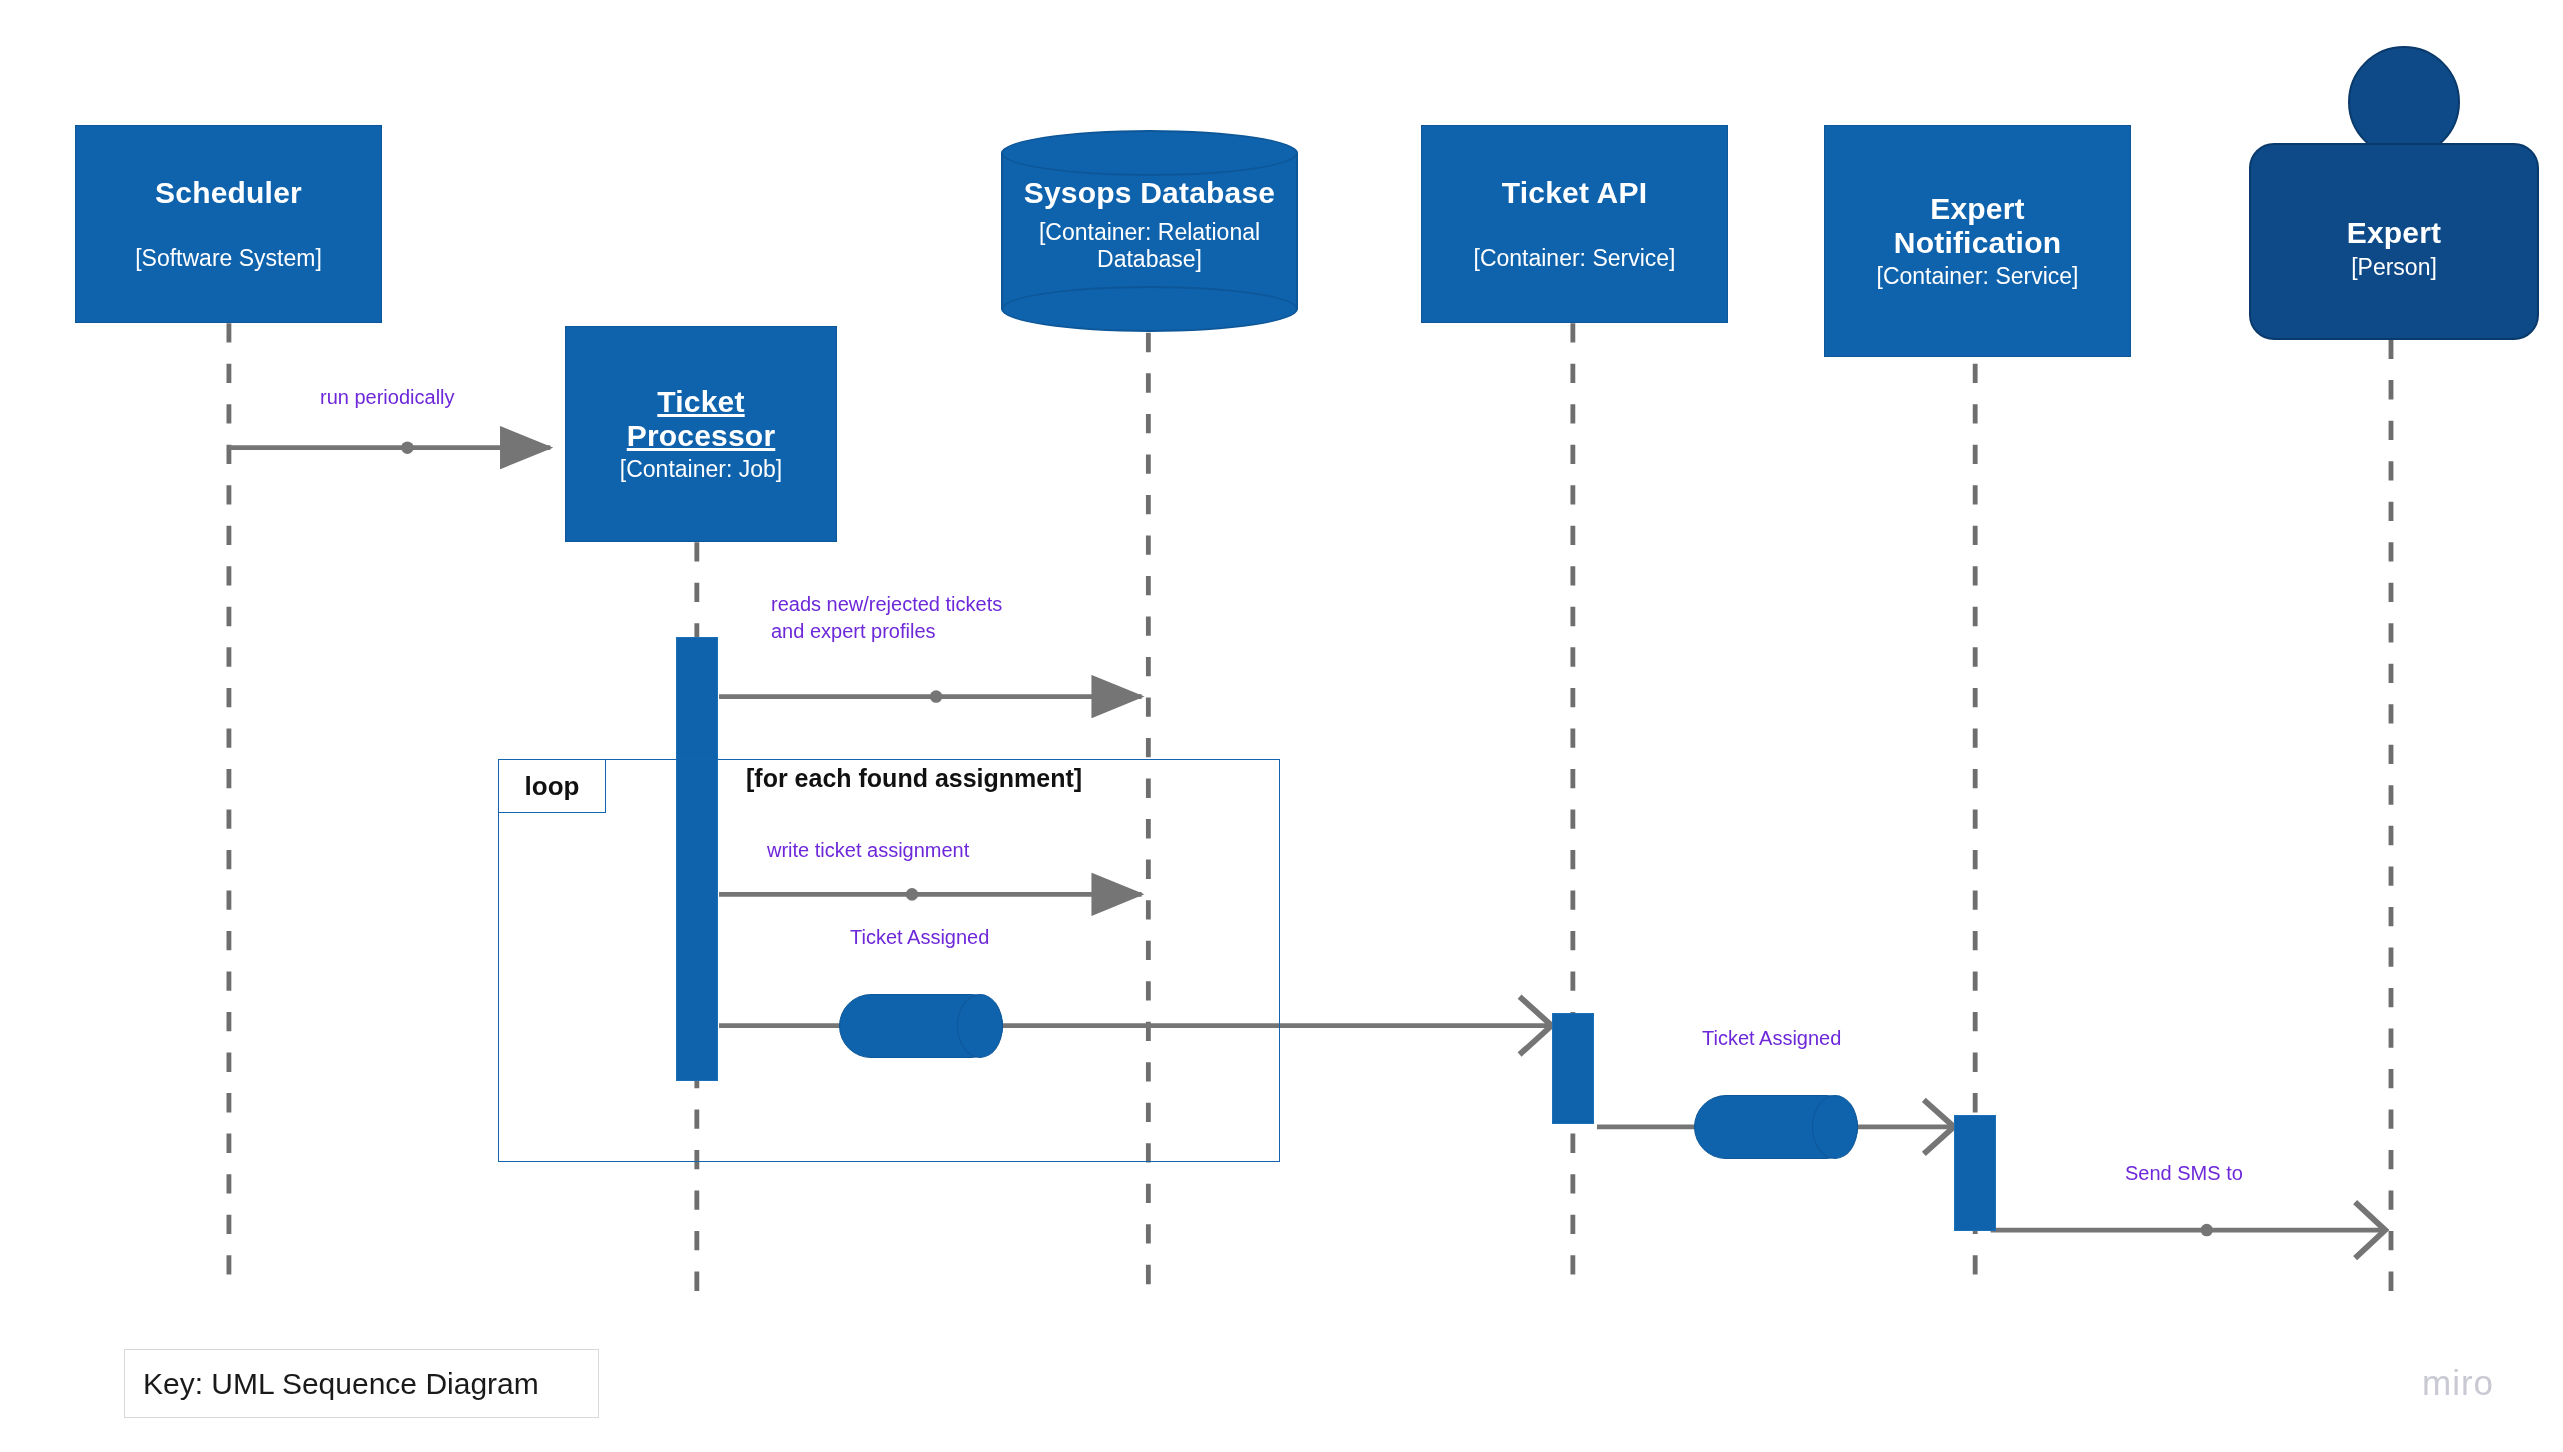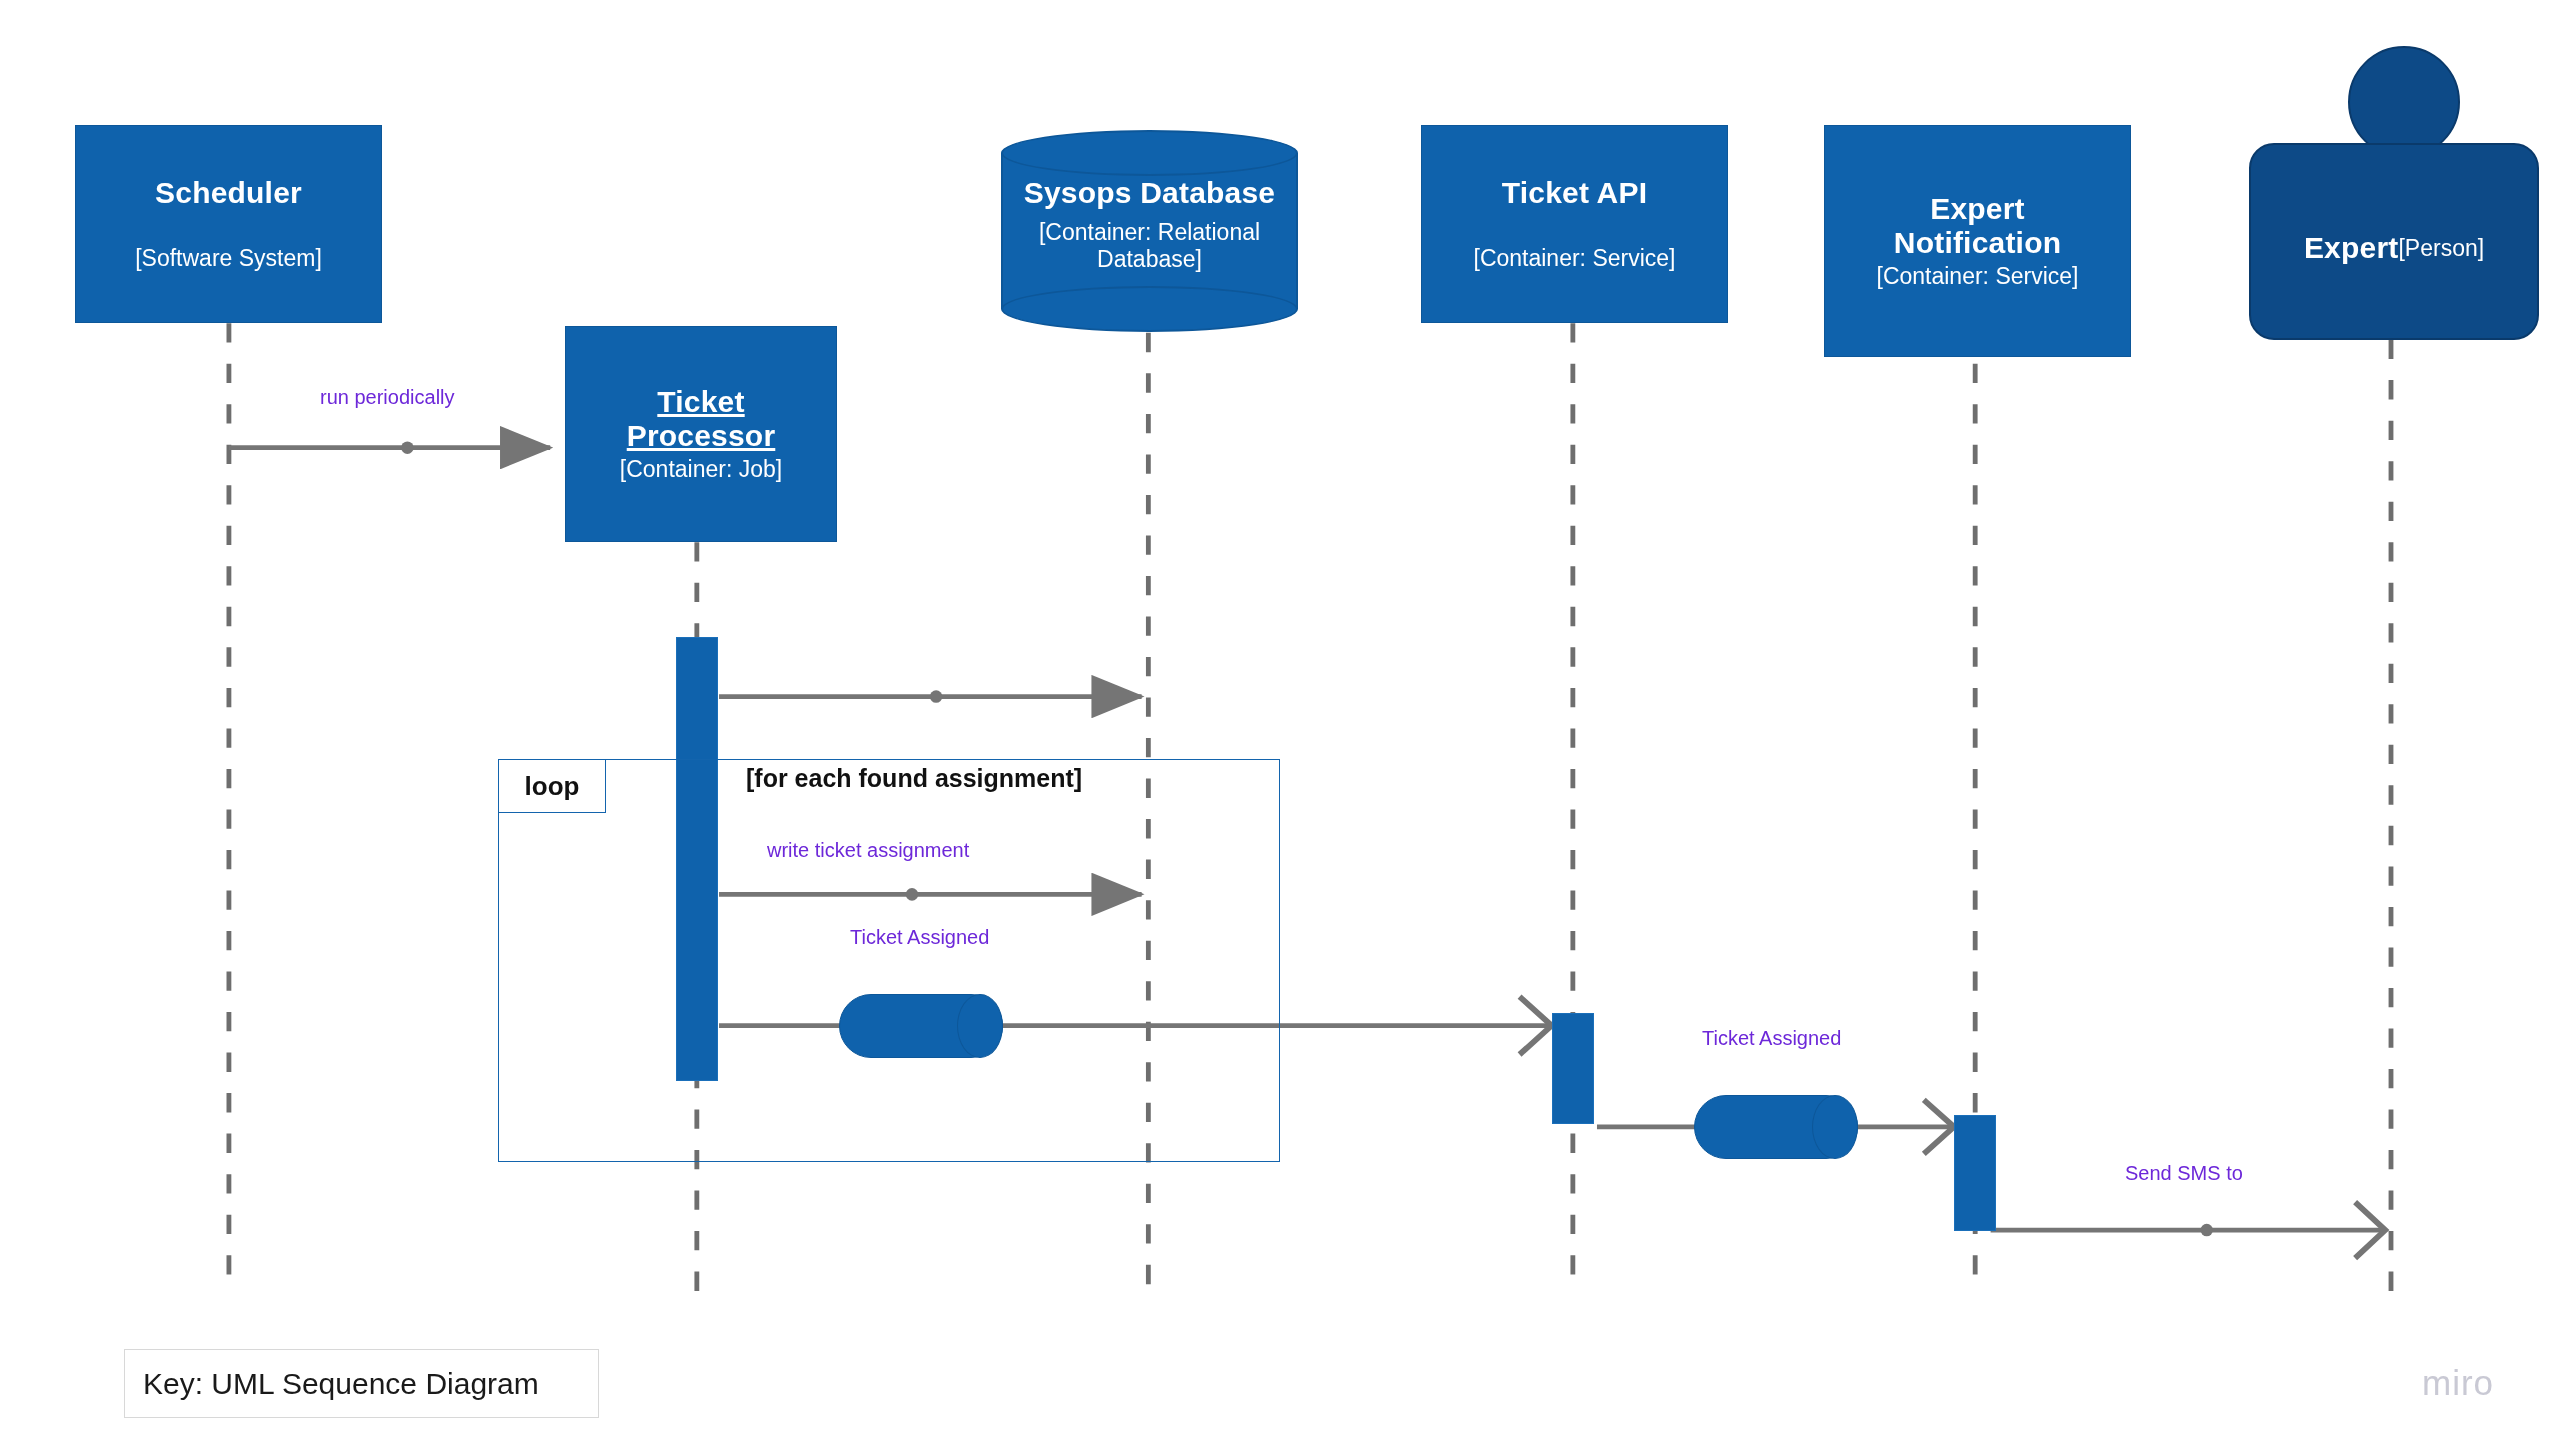--- a/index.html
+++ b/index.html
@@ -64,21 +64,21 @@
     border-radius: 50%;
     background: #0d4a87;
     border: 2.9px solid #0a3a6b;
   }
   .person-body {
     position: absolute;
     border-radius: 25px;
     background: #0d4a87;
     border: 2.9px solid #0a3a6b;
     display: flex;
-    flex-direction: row;
+    flex-direction: column;
     align-items: center;
     justify-content: center;
     color: #fff;
     box-sizing: border-box;
   }
 
   
   .db-wrap { position: absolute; }
   .db-body {
     position: absolute;
@@ -293,20 +293,22 @@
   <div class="activation" style="left:676px; top:637px; width:42px; height:444px;"></div>
   <div class="activation" style="left:1552px; top:1013px; width:42px; height:111px;"></div>
   <div class="activation" style="left:1954px; top:1115px; width:42px; height:116px;"></div>
 
   <div class="frag" style="left:498px; top:759px; width:782px; height:403px;"></div>
   <div class="frag-label" style="left:498px; top:759px; width:108px; height:54px;">loop</div>
   <div class="frag-guard" style="left:746px; top:764px;">[for each found assignment]</div>
 
   <div class="msg-label" style="left:284px; top:384px;">run periodically</div>
 
+  <div class="msg-label" style="left:735px; top:591px; width:415px;">reads new/rejected tickets
+and expert profiles</div>
 
   <div class="msg-label" style="left:731px; top:837px;">write ticket assignment</div>
 
   <div class="msg-label" style="left:814px; top:924px;">Ticket Assigned</div>
 
   <div class="msg-label" style="left:1666px; top:1025px;">Ticket Assigned</div>
 
   <div class="msg-label" style="left:2089px; top:1160px;">Send SMS to</div>
 
   <div class="queue" style="left:839px; top:994px; width:164px; height:64px;">

